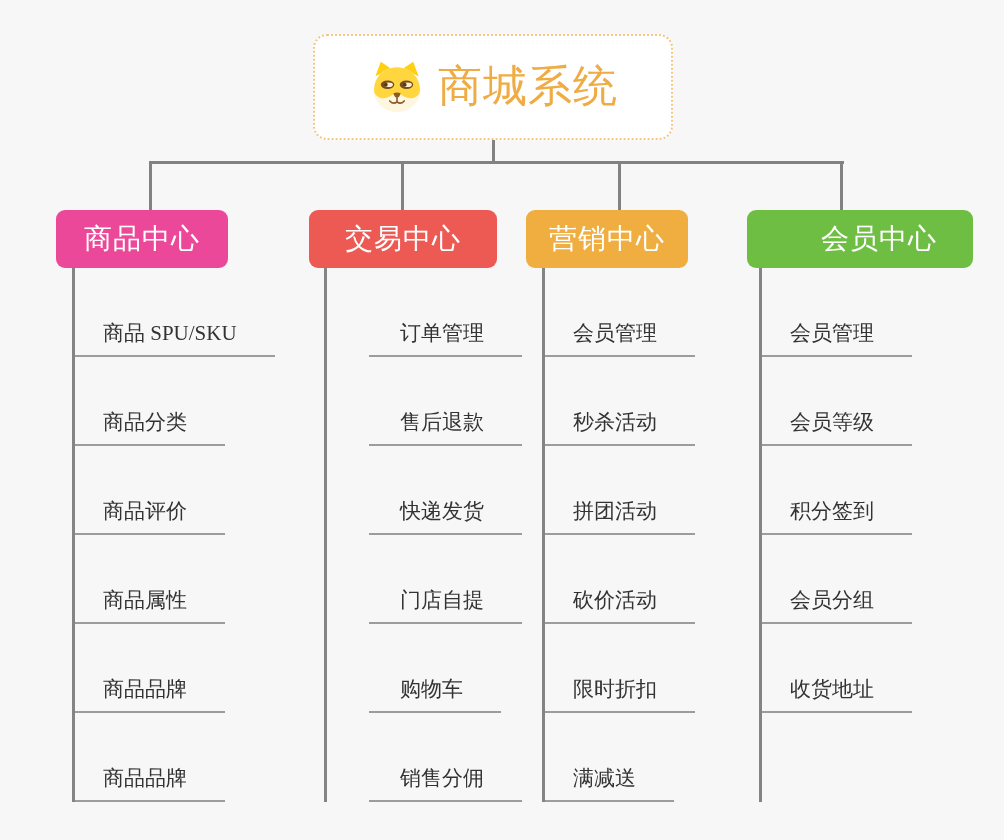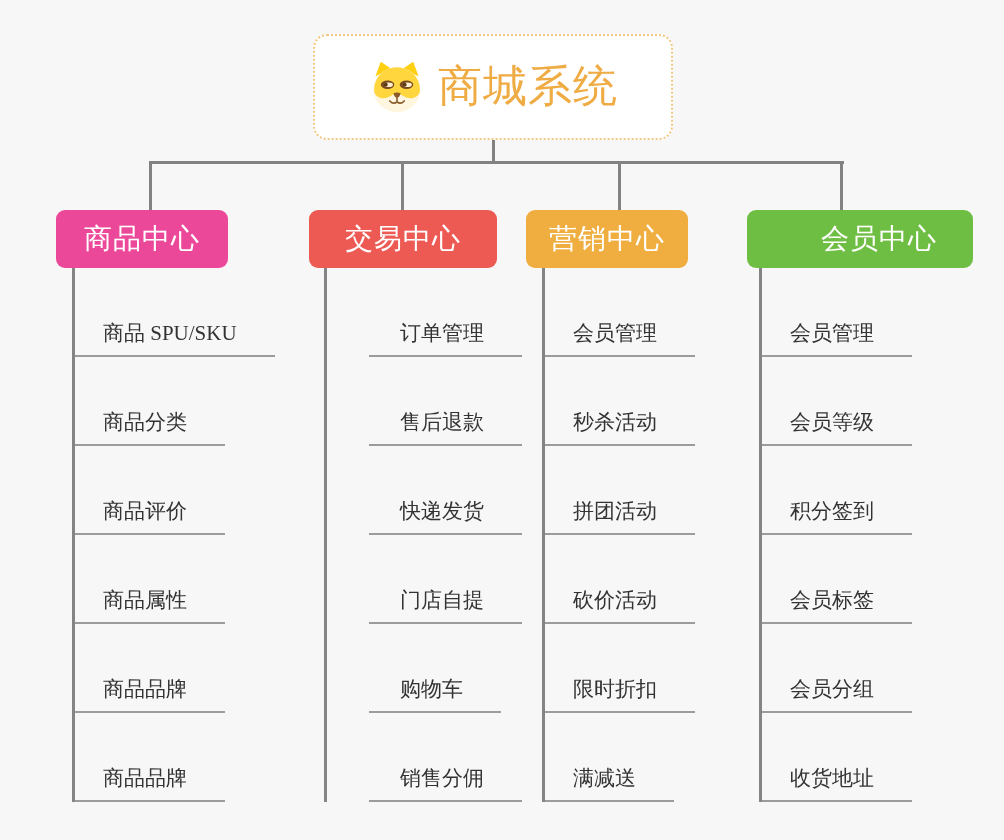--- a/index.html
+++ b/index.html
@@ -165,23 +165,20 @@
     <div class="row">
         <span class="leaf">会员管理</span>
       </div>
     <div class="row">
         <span class="leaf">会员等级</span>
       </div>
     <div class="row">
         <span class="leaf">积分签到</span>
       </div>
     <div class="row">
-        <span class="leaf">会员标签</span>
-      </div>
-    <div class="row">
         <span class="leaf">会员分组</span>
       </div>
     <div class="row">
         <span class="leaf">收货地址</span>
       </div>
   </div>
 
 </div>
 
 </body></html>

